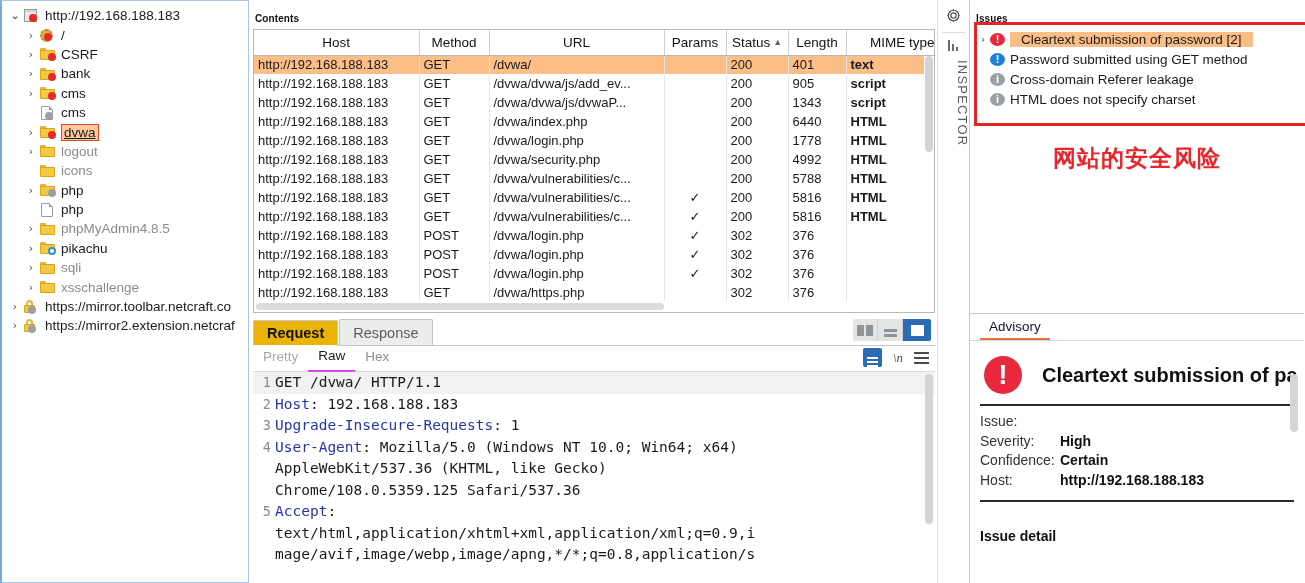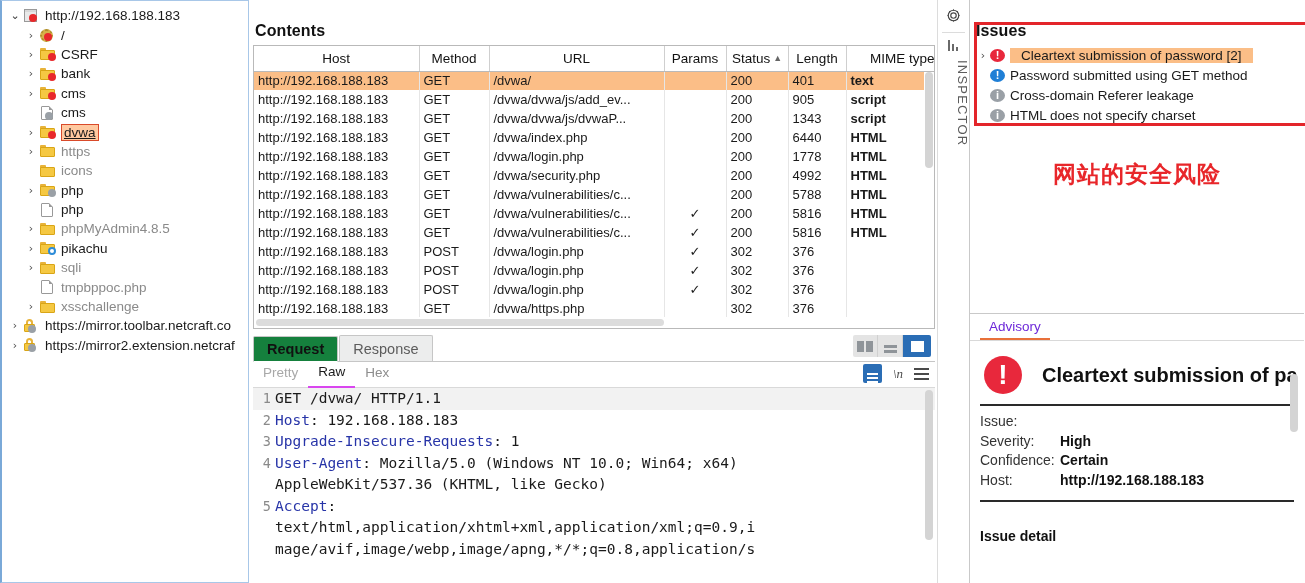--- a/index.html
+++ b/index.html
@@ -70,22 +70,22 @@
   
   .dot { position:absolute; right:-1px; bottom:-1px; width:8px; height:8px; border-radius:50%; }
   .dot.red { background:#e8282b; }
   .dot.gray { background:#9aa0a6; }
   .dot.blue { background:#fff; border:2px solid #2d8cd8; }
 
   
   .center { width: 688px; height: 583px; display: flex; flex-direction: column; background:#fff; position:relative; }
 
   .panel-title {
-    font-size: 16px; font-weight: bold; color:#111;
-    padding: 22px 0 5px 6px; letter-spacing:.1px;
+    font-size: 10px; font-weight: bold; color:#111;
+    padding: 13px 0 5px 6px; letter-spacing:.1px;
   }
 
   
   .contents-wrap { height: 284px; border:1px solid #b9b9b9; margin: 0 2px 0 4px; position:relative; overflow:hidden; background:#fff; }
   table.http { border-collapse: collapse; width: 665px; table-layout: fixed; font-size:13px; }
   table.http th {
     font-weight: normal; font-size:13.5px; color:#111;
     background:#fff; border-right:1px solid #cfcfcf; border-bottom:1px solid #b9b9b9;
     height:25px; padding:0 4px; text-align:center; position:relative;
   }
@@ -109,21 +109,21 @@
   .hscroll .thumb { position:absolute; left:2px; top:2px; width:408px; height:7px; background:#dcdcdc; border-radius:4px; }
 
   
   .editor { flex:1; margin: 6px 2px 0 4px; position:relative; display:flex; flex-direction:column; }
   .tabrow { display:flex; align-items:flex-end; height:27px; position:relative; border-bottom:1px solid #c6c6c6; }
   .tabbtn {
     height:26px; padding:0 13px; display:flex; align-items:center;
     font-size:14.5px; background:#eceded; border:1px solid #c6c6c6; border-bottom:none;
     color:#5c5c5c; margin-right:1px; border-radius:2px 2px 0 0;
   }
-  .tabbtn.active { background:#15803d; color:#111; font-weight:bold; border-bottom:1px solid #fff; margin-bottom:-1px; }
+  .tabbtn.active { background:#eab308; color:#111; font-weight:bold; border-bottom:1px solid #fff; margin-bottom:-1px; }
   .viewmodes { position:absolute; right:4px; top:0; display:flex; height:22px; }
   .vm { width:25px; height:22px; background:#e4e4e4; display:flex; align-items:center; justify-content:center; border-right:1px solid #d0d0d0;}
   .vm:first-child { border-radius:2px 0 0 2px; }
   .vm.on { background:#2a6db5; border-right:none; border-radius:0 2px 2px 0; width:28px;}
   .vm .sq { width:7px; height:11px; background:#8f9499; }
   .vm .sq2 { width:7px; height:11px; background:#8f9499; margin-left:2px; }
   .vm .bars { width:13px; height:3px; background:#8f9499; box-shadow:0 5px 0 #8f9499; }
   .vm .wsq { width:13px; height:11px; background:#fff; }
 
   .subtabrow { display:flex; align-items:center; height:26px; position:relative; border-bottom:1px solid #d9d9d9; }
@@ -174,21 +174,21 @@
   .issue-label.sel { background:#fbbe87; padding:0 11px;}
   .cn-note {
     text-align:center; color:#e8262a; font-weight:bold;
     font-size:23px; margin-top:34px; letter-spacing:1px;
     font-family:"DejaVu Sans", sans-serif;
   }
 
   
   .advisory { flex:1; position:relative; border-top:1px solid #c9c9c9; }
   .adv-tabrow { height:27px; display:flex; align-items:flex-end; border-bottom:1px solid #d9d9d9; padding-left:10px; background:#fff;}
-  .adv-tab { font-size:13.5px; color:#6d28d9; padding:0 9px 4px 9px; border-bottom:2px solid #e8703a;}
+  .adv-tab { font-size:13.5px; color:#0f172a; padding:0 9px 4px 9px; border-bottom:2px solid #e8703a;}
   .adv-body { position:absolute; top:28px; left:6px; right:6px; bottom:0; overflow:hidden; }
   .adv-head { display:flex; align-items:center; padding:14px 0 6px 8px; }
   .adv-bigbadge { width:38px; height:38px; border-radius:50%; background:#e8283c; position:relative; flex:0 0 38px; }
   .adv-bigbadge span { position:absolute; left:0; right:0; top:3px; text-align:center; color:#fff; font-size:28px; font-weight:bold; line-height:32px; font-family:"Liberation Sans", sans-serif;}
   .adv-title { font-size:20px; font-weight:bold; color:#111; margin-left:20px; white-space:nowrap; }
   .adv-rule { height:2px; background:#2a2a2a; margin:4px 4px 0 4px; }
   .adv-meta { padding:6px 0 6px 4px; }
   .adv-mrow { display:flex; font-size:14px; line-height:19.5px; white-space:nowrap;}
   .adv-mkey { width:80px; flex:0 0 80px; color:#333; }
   .adv-mval { font-weight:bold; color:#111; }
@@ -274,21 +274,21 @@
           <div class="tlabel sel">dvwa</div>
         </div>
         <div class="tnode" style="padding-left: 22px;">
           <div class="twist">›</div>
           <div class="ticon">
             <div class="ic-folder">
               <div class="tab"></div>
               <div class="body"></div>
             </div>
           </div>
-          <div class="tlabel dim">https</div>
+          <div class="tlabel dim">logout</div>
         </div>
         <div class="tnode" style="padding-left: 22px;">
           <div class="tspacer"></div>
           <div class="ticon">
             <div class="ic-folder">
               <div class="tab"></div>
               <div class="body"></div>
             </div>
           </div>
           <div class="tlabel dim">icons</div>
@@ -334,27 +334,20 @@
         </div>
         <div class="tnode" style="padding-left: 22px;">
           <div class="twist">›</div>
           <div class="ticon">
             <div class="ic-folder">
               <div class="tab"></div>
               <div class="body"></div>
             </div>
           </div>
           <div class="tlabel dim">sqli</div>
-        </div>
-        <div class="tnode" style="padding-left: 22px;">
-          <div class="tspacer"></div>
-          <div class="ticon">
-            <div class="ic-page"></div>
-          </div>
-          <div class="tlabel dim">tmpbppoc.php</div>
         </div>
         <div class="tnode" style="padding-left: 22px;">
           <div class="twist">›</div>
           <div class="ticon">
             <div class="ic-folder">
               <div class="tab"></div>
               <div class="body"></div>
             </div>
           </div>
           <div class="tlabel dim">xsschallenge</div>
@@ -577,20 +570,21 @@
           <div class="cline">
             <div class="lnum">4</div>
             <div class="ctext"><span class="hdrname">User-Agent</span><span>: Mozilla/5.0 (Windows NT 10.0; Win64; x64)</span></div>
           </div>
           <div class="cline">
             <div class="lnum"></div>
             <div class="ctext"><span>AppleWebKit/537.36 (KHTML, like Gecko)</span></div>
           </div>
           <div class="cline">
             <div class="lnum"></div>
+            <div class="ctext"><span>Chrome/108.0.5359.125 Safari/537.36</span></div>
           </div>
           <div class="cline">
             <div class="lnum">5</div>
             <div class="ctext"><span class="hdrname">Accept</span><span>:</span></div>
           </div>
           <div class="cline">
             <div class="lnum"></div>
             <div class="ctext"><span>text/html,application/xhtml+xml,application/xml;q=0.9,i</span></div>
           </div>
           <div class="cline">

